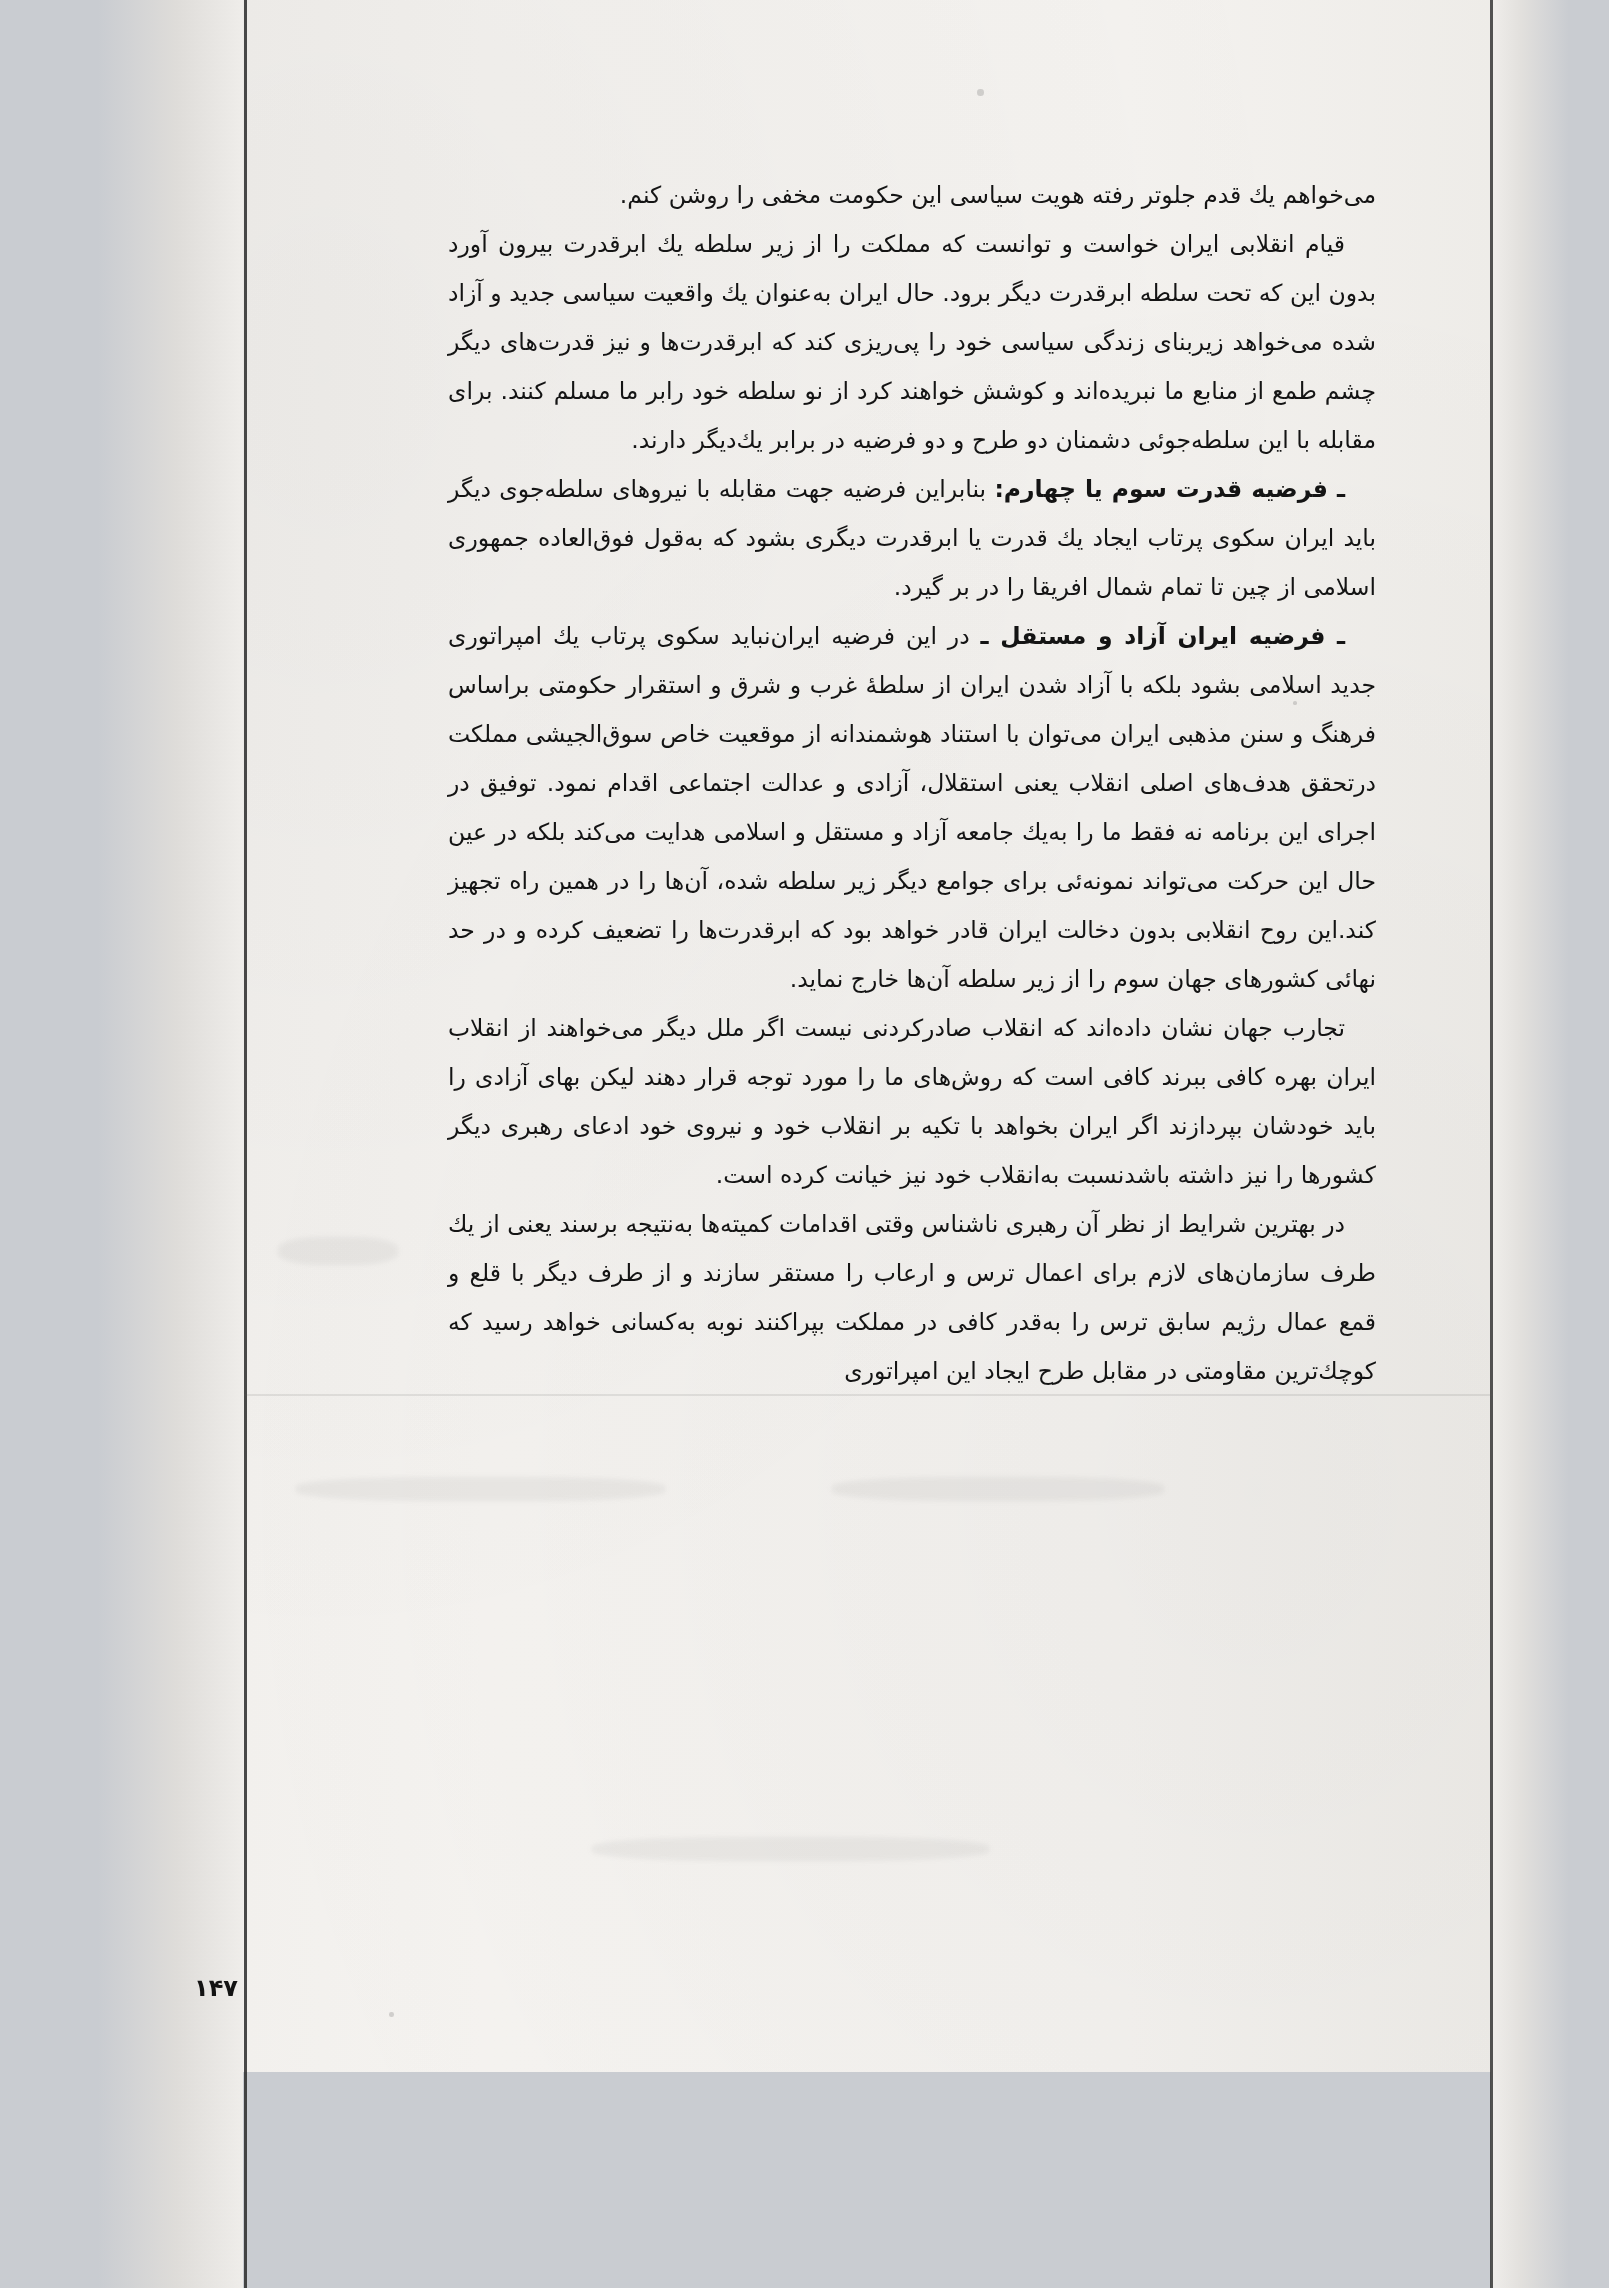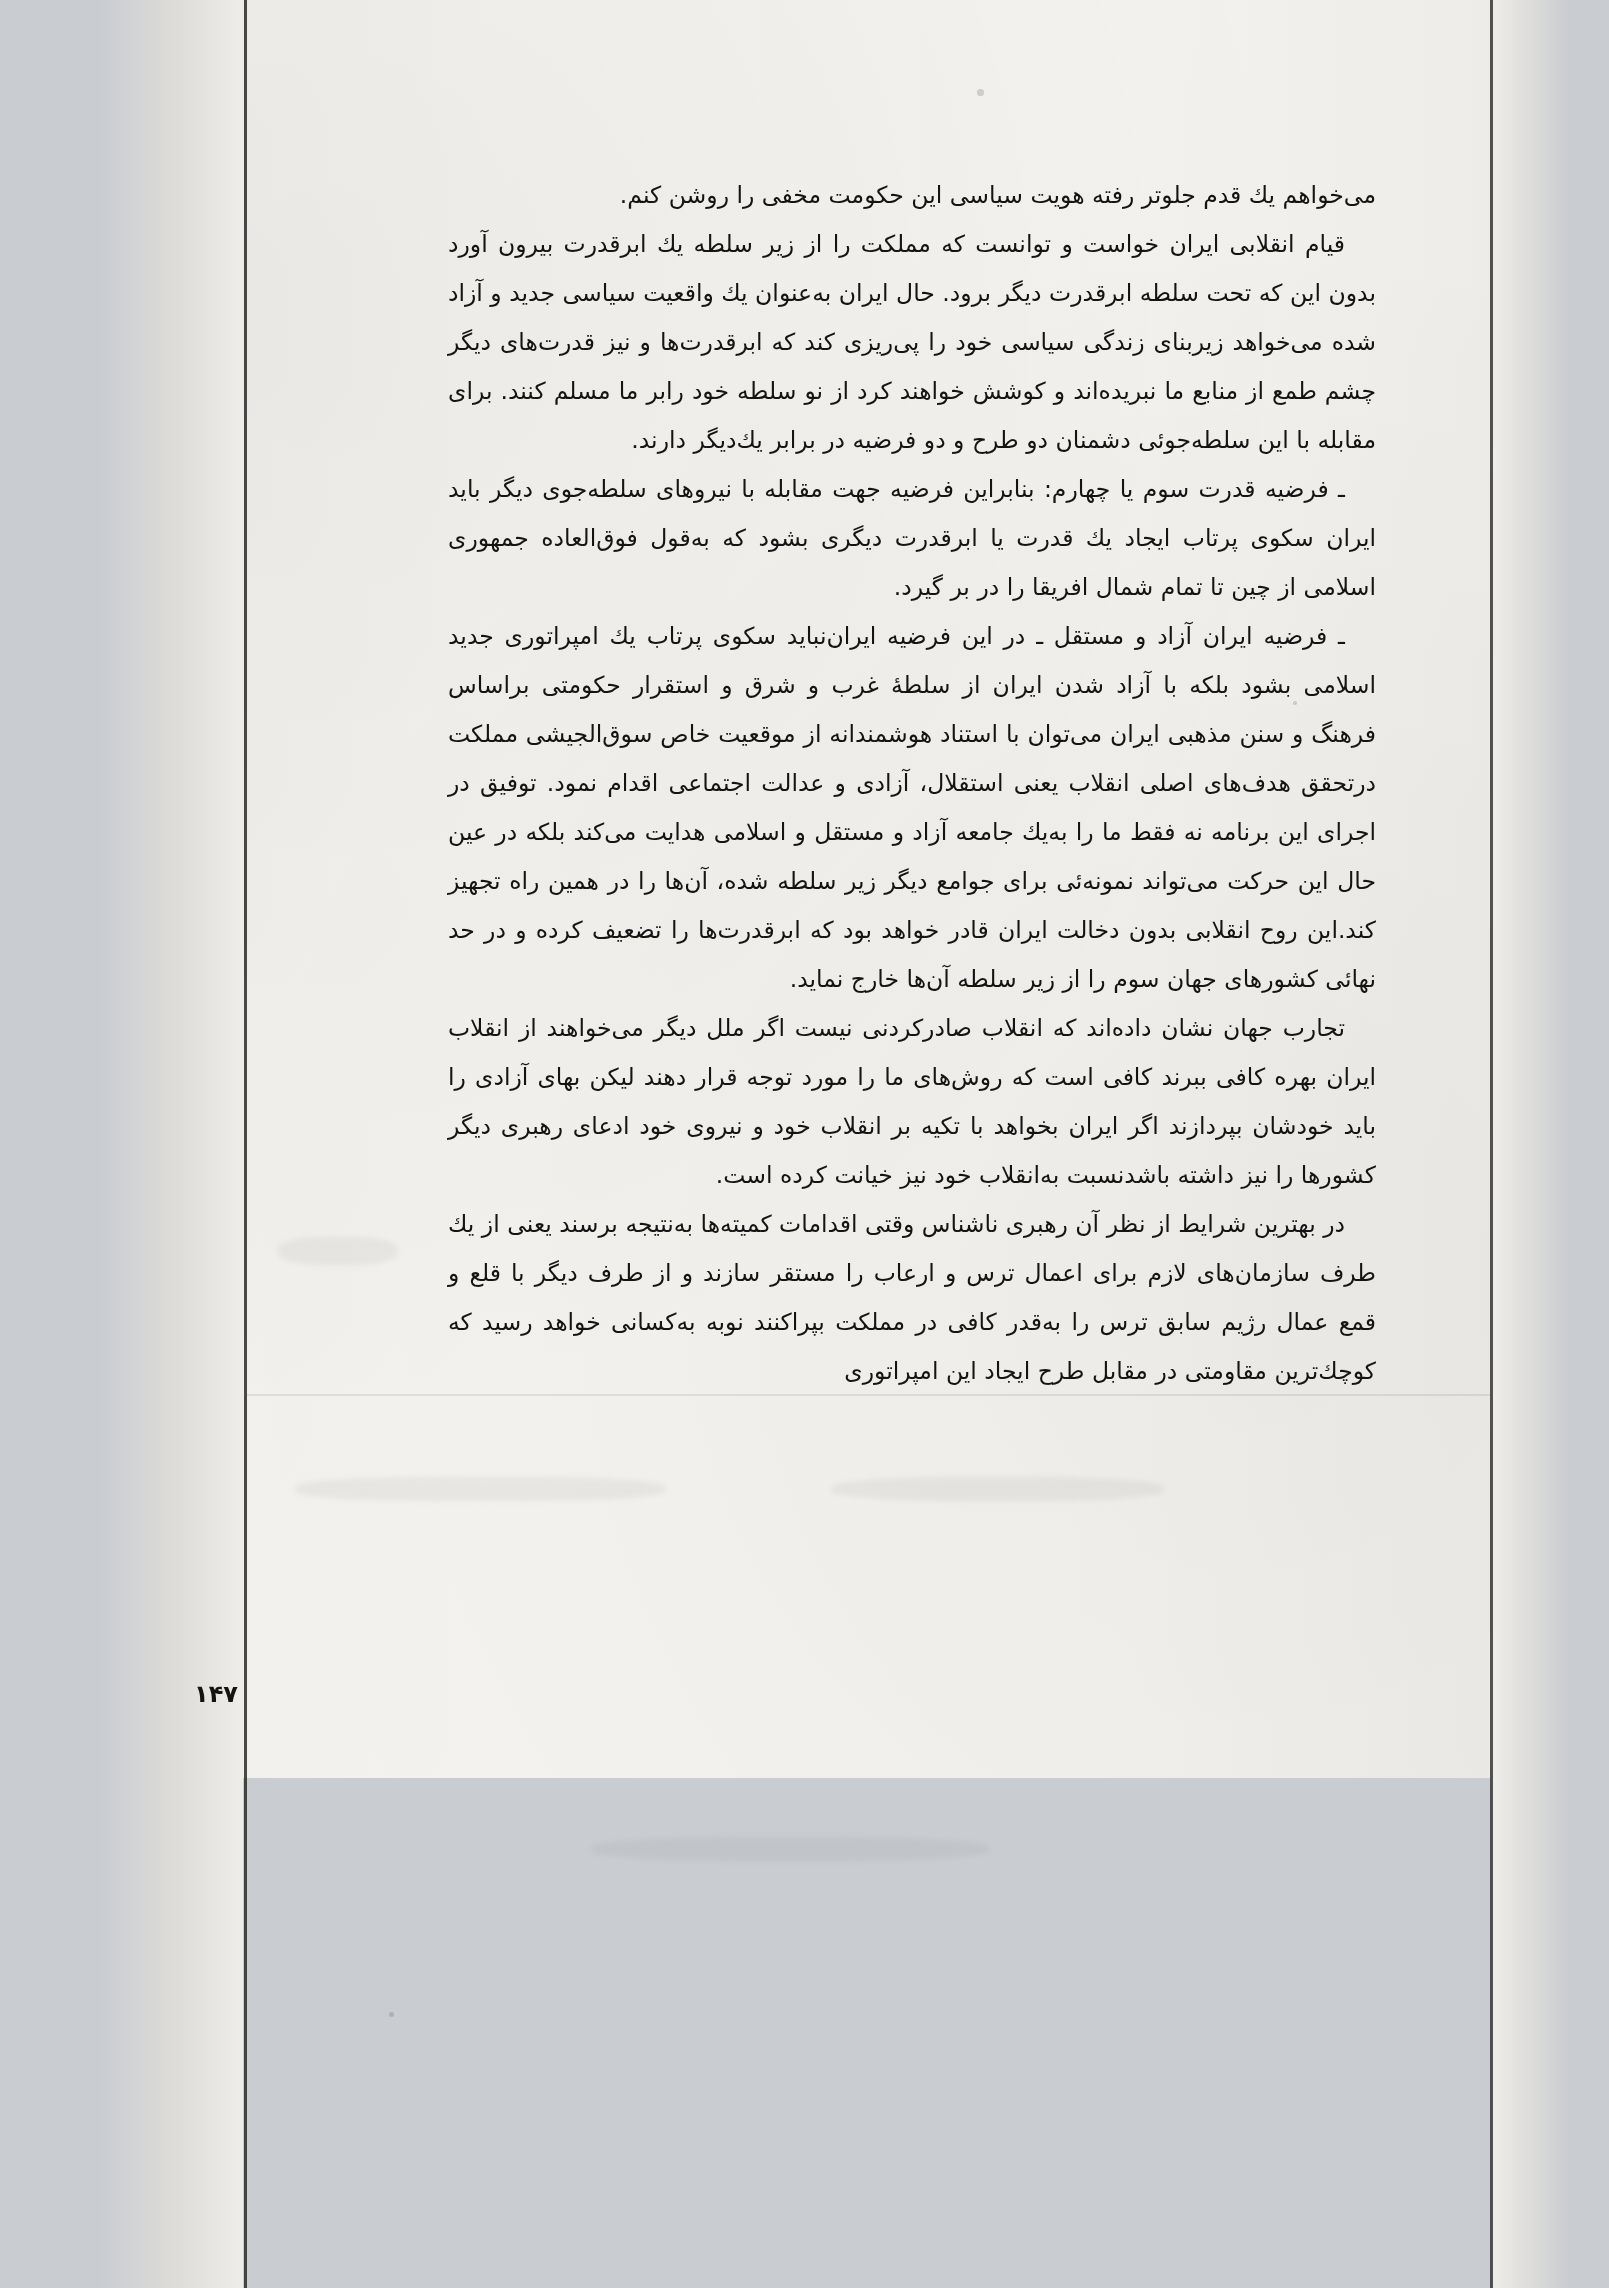--- a/index.html
+++ b/index.html
@@ -11,21 +11,21 @@
     width: 1610px;
     height: 2289px;
     overflow: hidden;
     font-family: "DejaVu Sans", sans-serif;
   }
   .page {
     position: absolute;
     top: 0;
     left: 0;
     width: 1610px;
-    height: 1778px;
+    height: 2072px;
     background: #f3f1ee;
     background-image:
       radial-gradient(ellipse at 20% 18%, rgba(0,0,0,0.035) 0%, rgba(0,0,0,0) 55%),
       radial-gradient(ellipse at 78% 72%, rgba(0,0,0,0.03) 0%, rgba(0,0,0,0) 60%),
       linear-gradient(90deg, #efedea 0%, #f5f3f0 30%, #f4f2ef 70%, #eceae6 100%);
   }
   
   .gutter-left {
     position: absolute;
     top: 0;
@@ -85,21 +85,21 @@
     direction: rtl;
   }
   .content p {
     margin: 0 0 0 0;
     text-indent: 31px;
   }
   .content p.noindent {
     text-indent: 0;
   }
   .content p b {
-    font-weight: normal;
+    font-weight: bold;
   }
   .folio {
     position: absolute;
     bottom: 70px;
     left: 174px;
     font-family: "DejaVu Sans", sans-serif;
     font-size: 24px;
     letter-spacing: 0.9px;
     color: #131313;
     font-weight: bold;

